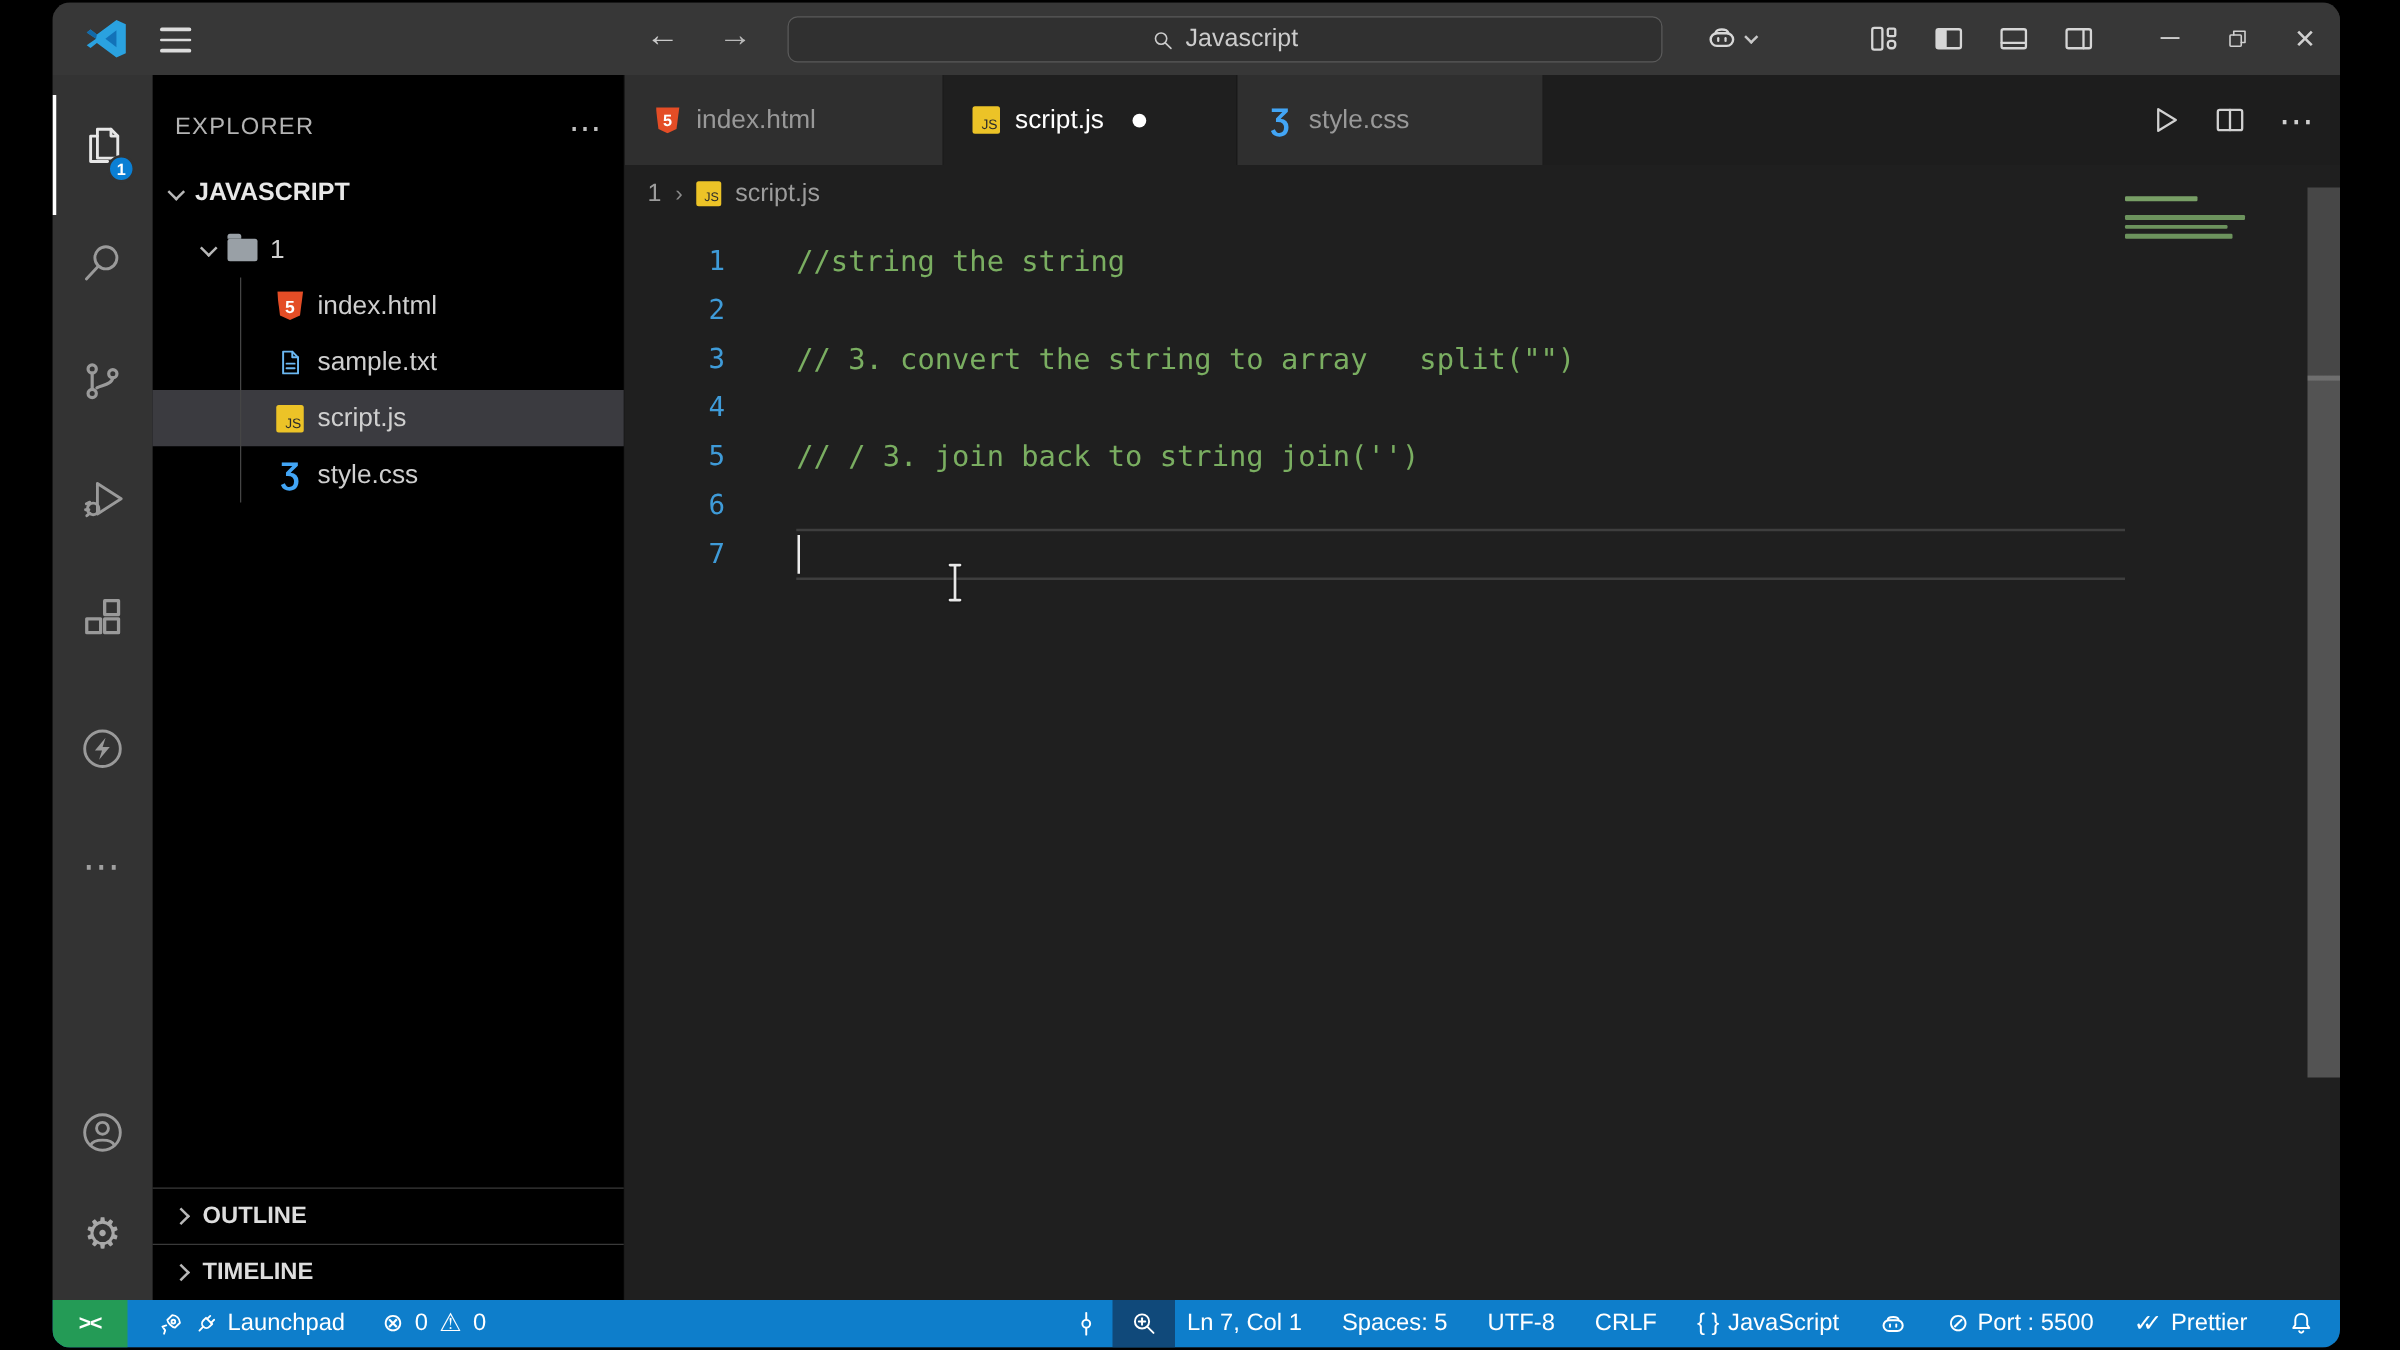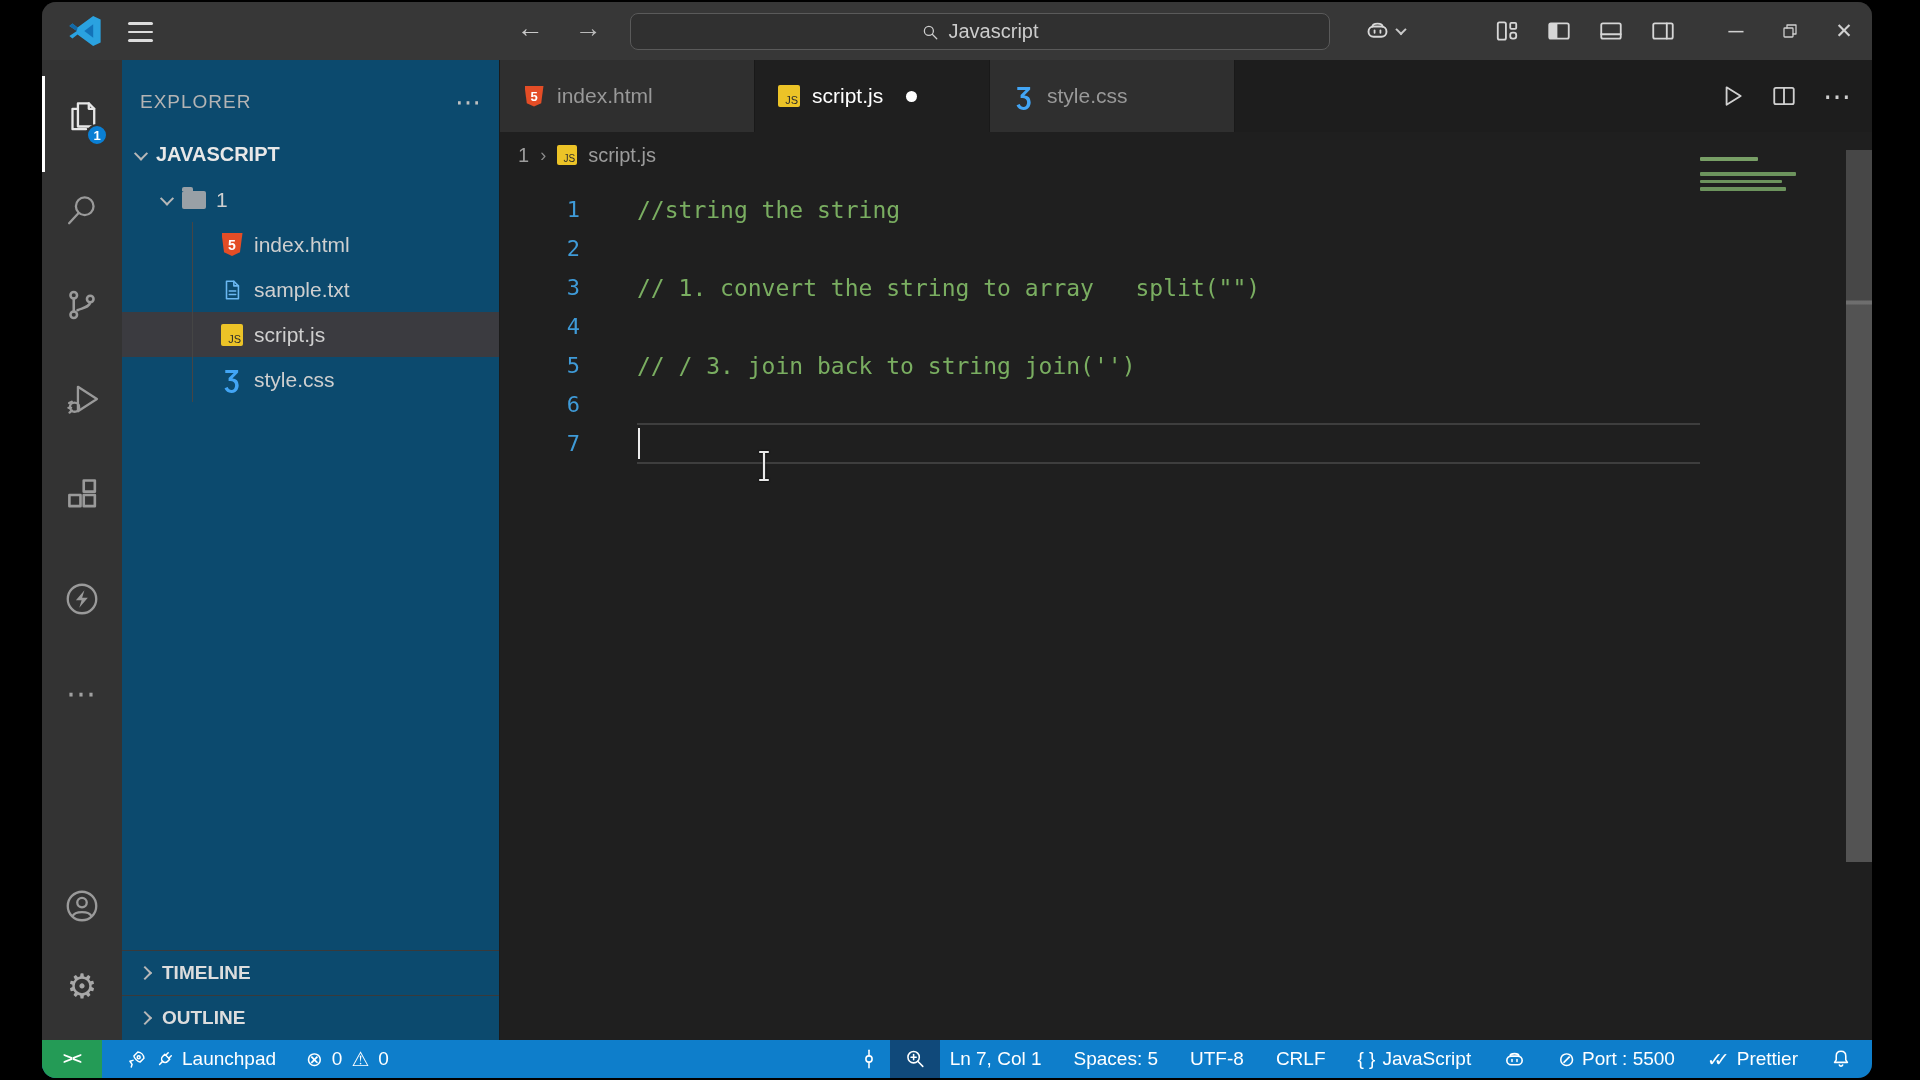--- a/index.html
+++ b/index.html
@@ -34,21 +34,21 @@
              color:#9a9a9a; position:relative; cursor:pointer; }
   .ab-item.active { color:#e7e7e7; }
   .ab-active-bar { position:absolute; left:0; top:6px; width:3px; height:96px; background:#fff; }
   .badge { position:absolute; right:14px; bottom:18px; min-width:22px; height:22px; border-radius:11px;
            background:#0a7fd4; color:#fff; font-size:13px; font-weight:bold; display:flex;
            align-items:center; justify-content:center; border:2px solid #333; }
   .ab-gear { font-size:34px; color:#a8a8a8; }
   .ab-dots { font-size:30px; color:#a0a0a0; letter-spacing:2px; }
 
   
-  .sidebar { width:378px; background:#0c4a6e; border-right:1px solid #1b1b1b; display:flex;
+  .sidebar { width:378px; background:#000000; border-right:1px solid #1b1b1b; display:flex;
              flex-direction:column; color:#cfcfcf; flex:0 0 auto; padding-top:12px; }
   .sb-header { height:60px; display:flex; align-items:center; padding:0 18px; flex:0 0 auto; }
   .sb-title { font-size:19px; letter-spacing:1px; color:#b4b4b4; }
   .sb-dots { margin-left:auto; font-size:26px; color:#c0c0c0; cursor:pointer; }
   .tree { position:relative; }
   .row { height:45px; display:flex; align-items:center; font-size:21px; gap:10px; cursor:pointer; }
   .row.ws { padding-left:14px; font-weight:bold; color:#e8e8e8; font-size:20px; }
   .row.folder { padding-left:40px; }
   .row.file { padding-left:98px; }
   .row.selected { background:#3b3b40; }
@@ -301,25 +301,25 @@
         <div class="row file">
           <span class="fticon">
               <span class="ic-css">Ʒ</span>
             </span>
           <span>style.css</span>
         </div>
       </div>
       <div class="sb-sections">
         <div class="section-row">
           <span class="chev right"></span>
-          <span>TIMELINE</span>
+          <span>OUTLINE</span>
         </div>
         <div class="section-row">
           <span class="chev right"></span>
-          <span>OUTLINE</span>
+          <span>TIMELINE</span>
         </div>
       </div>
     </div>
 
     <div class="editor">
       <div class="tabbar">
         <div class="tab" style="width:255px">
           <span class="fticon">
               <span class="ic-html" style="width:19px;height:21px;font-size:13px">5</span>
             </span>
@@ -364,21 +364,21 @@
         <div class="code-line">
           <span class="gutter">1</span>
           <span class="ctext">//string the string</span>
         </div>
         <div class="code-line">
           <span class="gutter">2</span>
           <span class="ctext"></span>
         </div>
         <div class="code-line">
           <span class="gutter">3</span>
-          <span class="ctext">// 1. convert the string to array   split("")</span>
+          <span class="ctext">// 3. convert the string to array   split("")</span>
         </div>
         <div class="code-line">
           <span class="gutter">4</span>
         </div>
         <div class="code-line">
           <span class="gutter">5</span>
           <span class="ctext">// / 3. join back to string join('')</span>
         </div>
         <div class="code-line">
           <span class="gutter">6</span>

